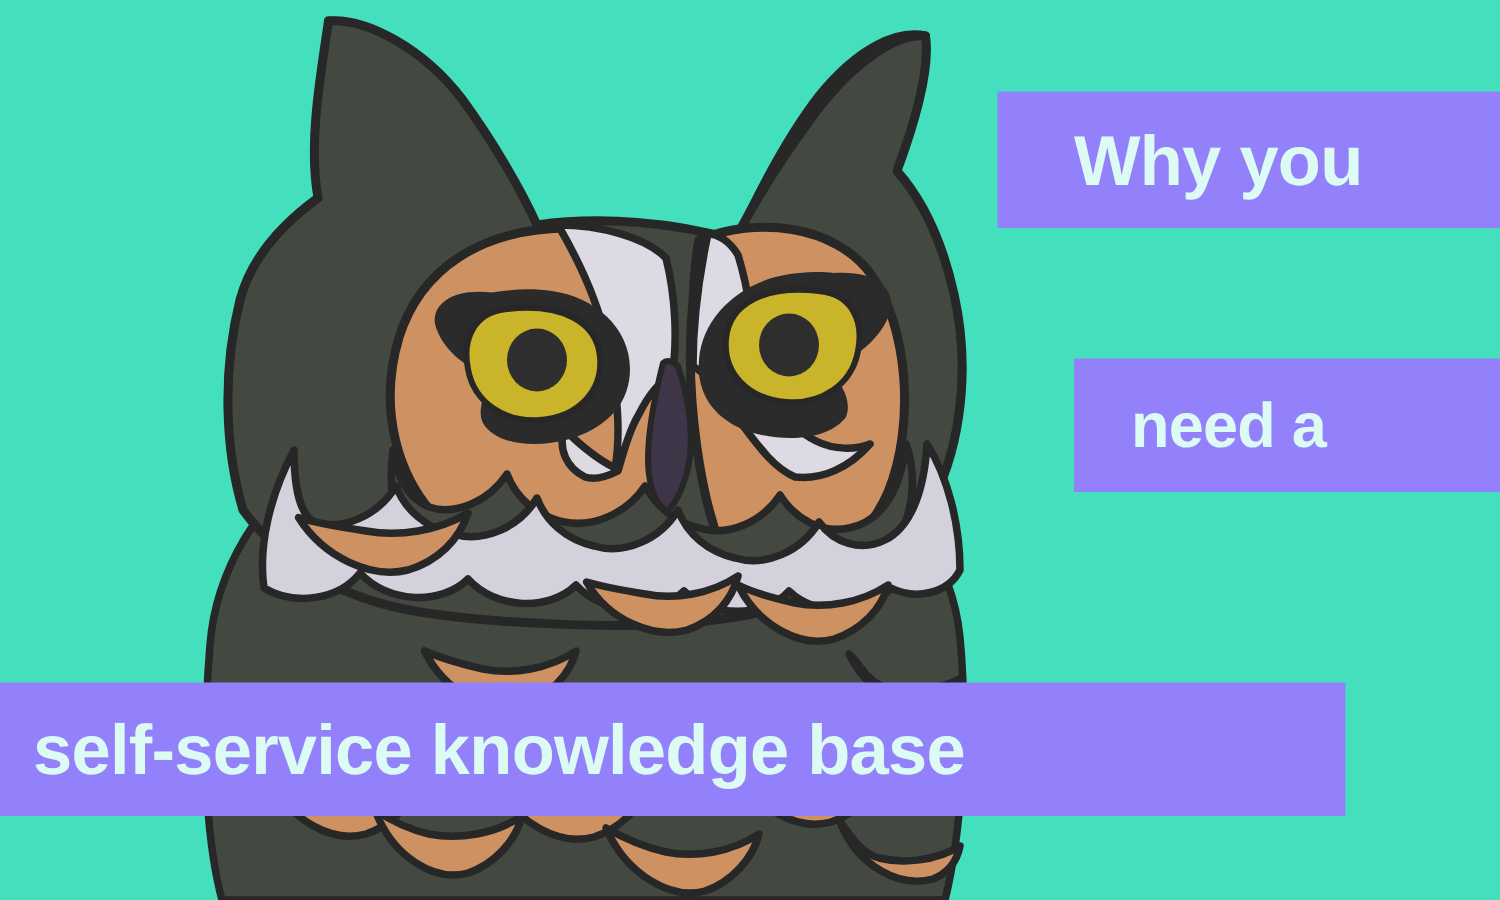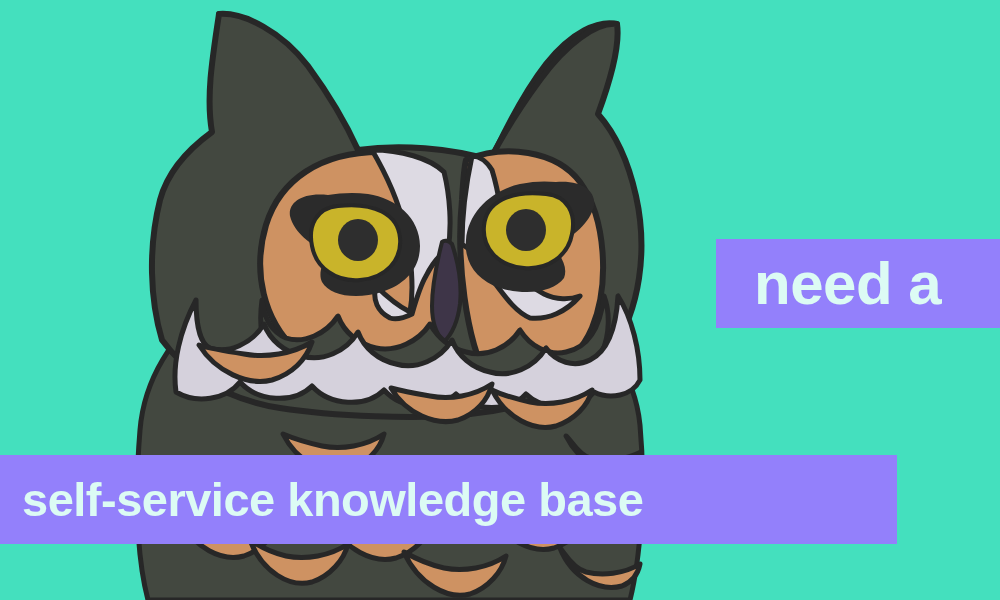--- a/index.html
+++ b/index.html
@@ -46,21 +46,21 @@
   }
   #banner-1 .banner-text { font-size: 47px; }
   #banner-2 {
     left: 716px;
     top: 239px;
     width: 284px;
     height: 89px;
     justify-content: flex-start;
     padding-left: 38px;
   }
-  #banner-2 .banner-text { font-size: 60px; }
+  #banner-2 .banner-text { font-size: 42px; }
   #banner-3 {
     left: 0px;
     top: 455px;
     width: 897px;
     height: 89px;
     justify-content: flex-start;
     padding-left: 22px;
   }
   #banner-3 .banner-text { font-size: 47px; }
 </style>
@@ -251,20 +251,23 @@
                C 572 524 548 528 528 524 C 510 520 496 515 490 512 Z" fill="#CE9262"></path>
       <path d="M 250 540 C 262 572 290 588 312 582 C 330 576 344 560 348 544
                C 330 556 306 560 286 556 C 268 552 256 544 250 540 Z" fill="#CE9262"></path>
       <path d="M 404 552 C 418 584 448 600 470 594 C 488 588 502 572 506 556
                C 488 568 464 572 444 568 C 426 564 411 556 404 552 Z" fill="#CE9262"></path>
       <path d="M 560 548 C 572 578 600 592 622 586 C 632 582 638 574 640 564
                C 624 574 602 576 586 572 C 572 568 564 552 560 548 Z" fill="#CE9262"></path>
     </g>
   </svg>
 
+  <div class="banner" id="banner-1">
+    <span class="banner-text">Why you</span>
+  </div>
 
   <div class="banner" id="banner-2">
     <span class="banner-text">need a</span>
   </div>
 
   <div class="banner" id="banner-3">
     <span class="banner-text">self-service knowledge base</span>
   </div>
 
 </div>

